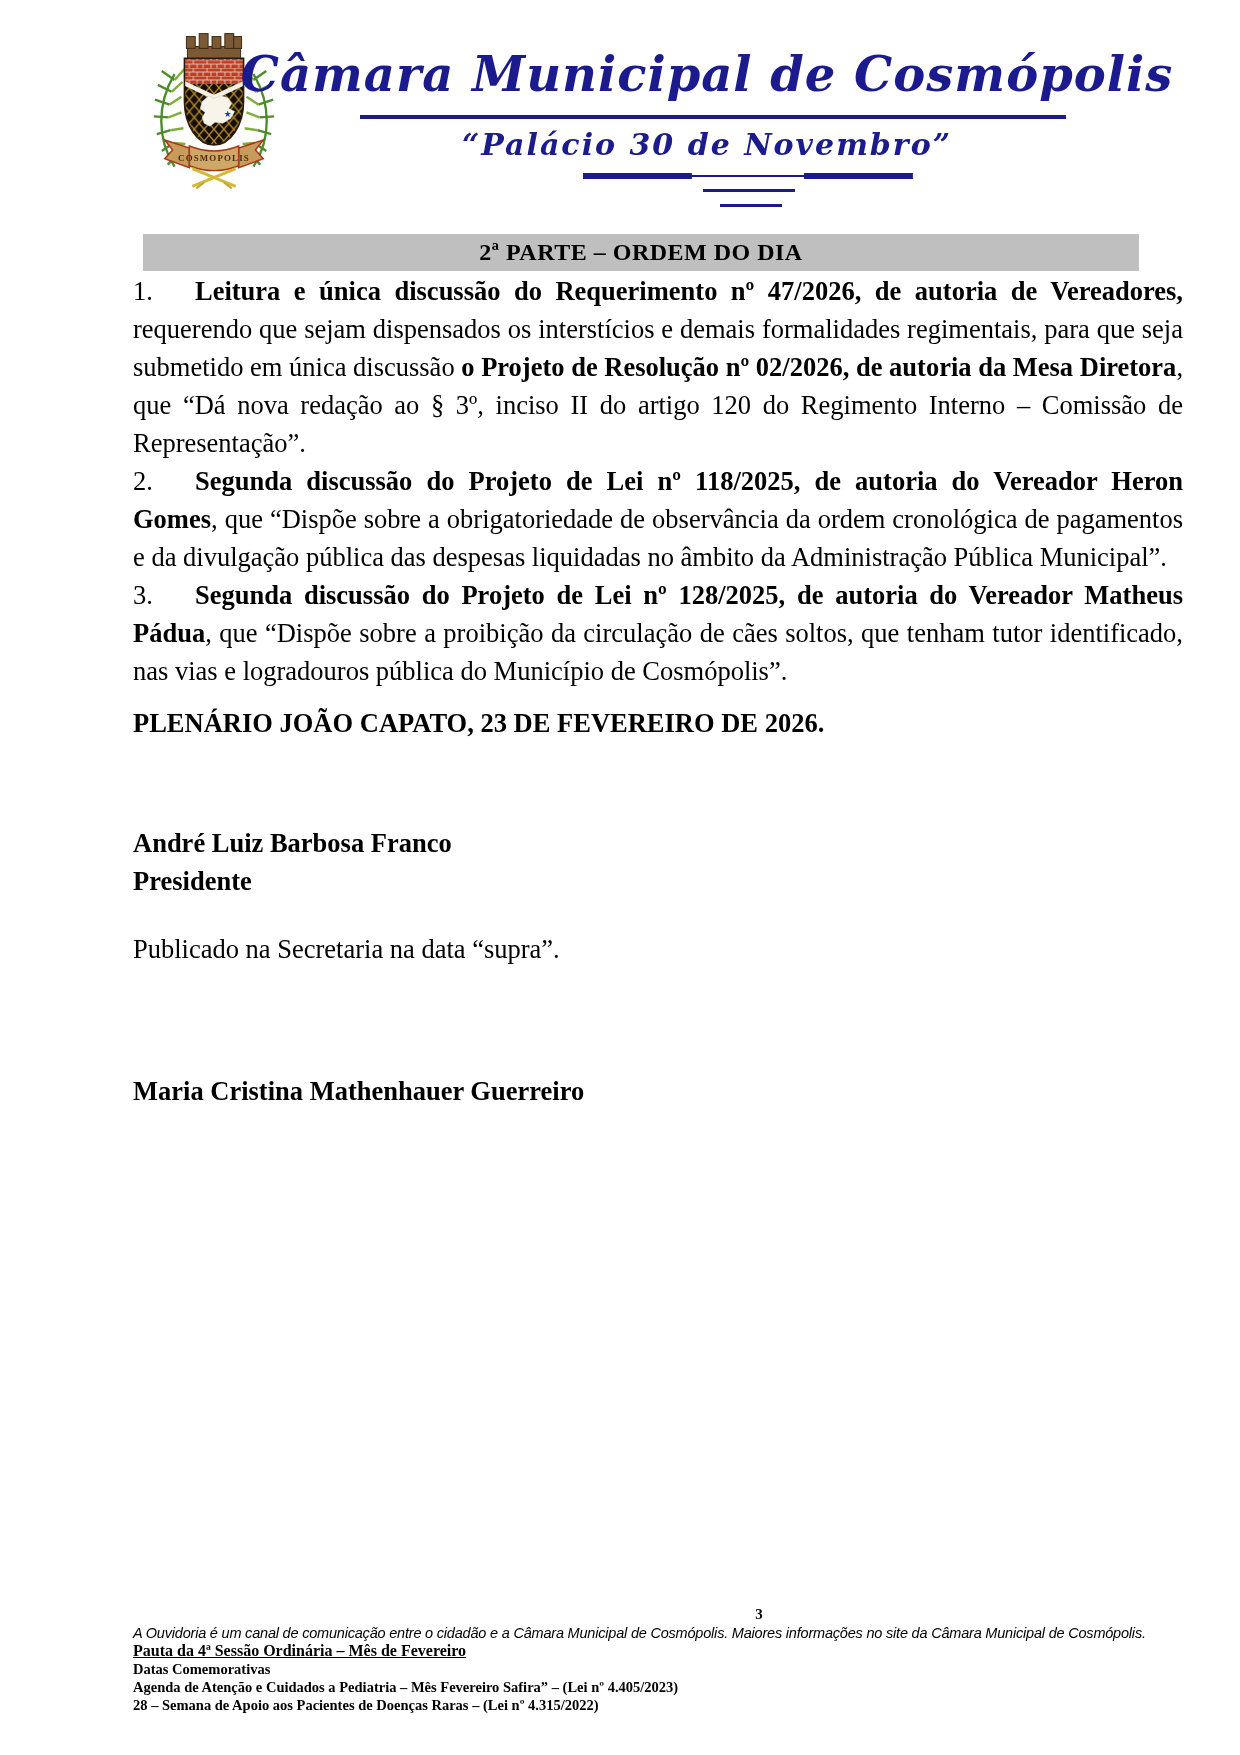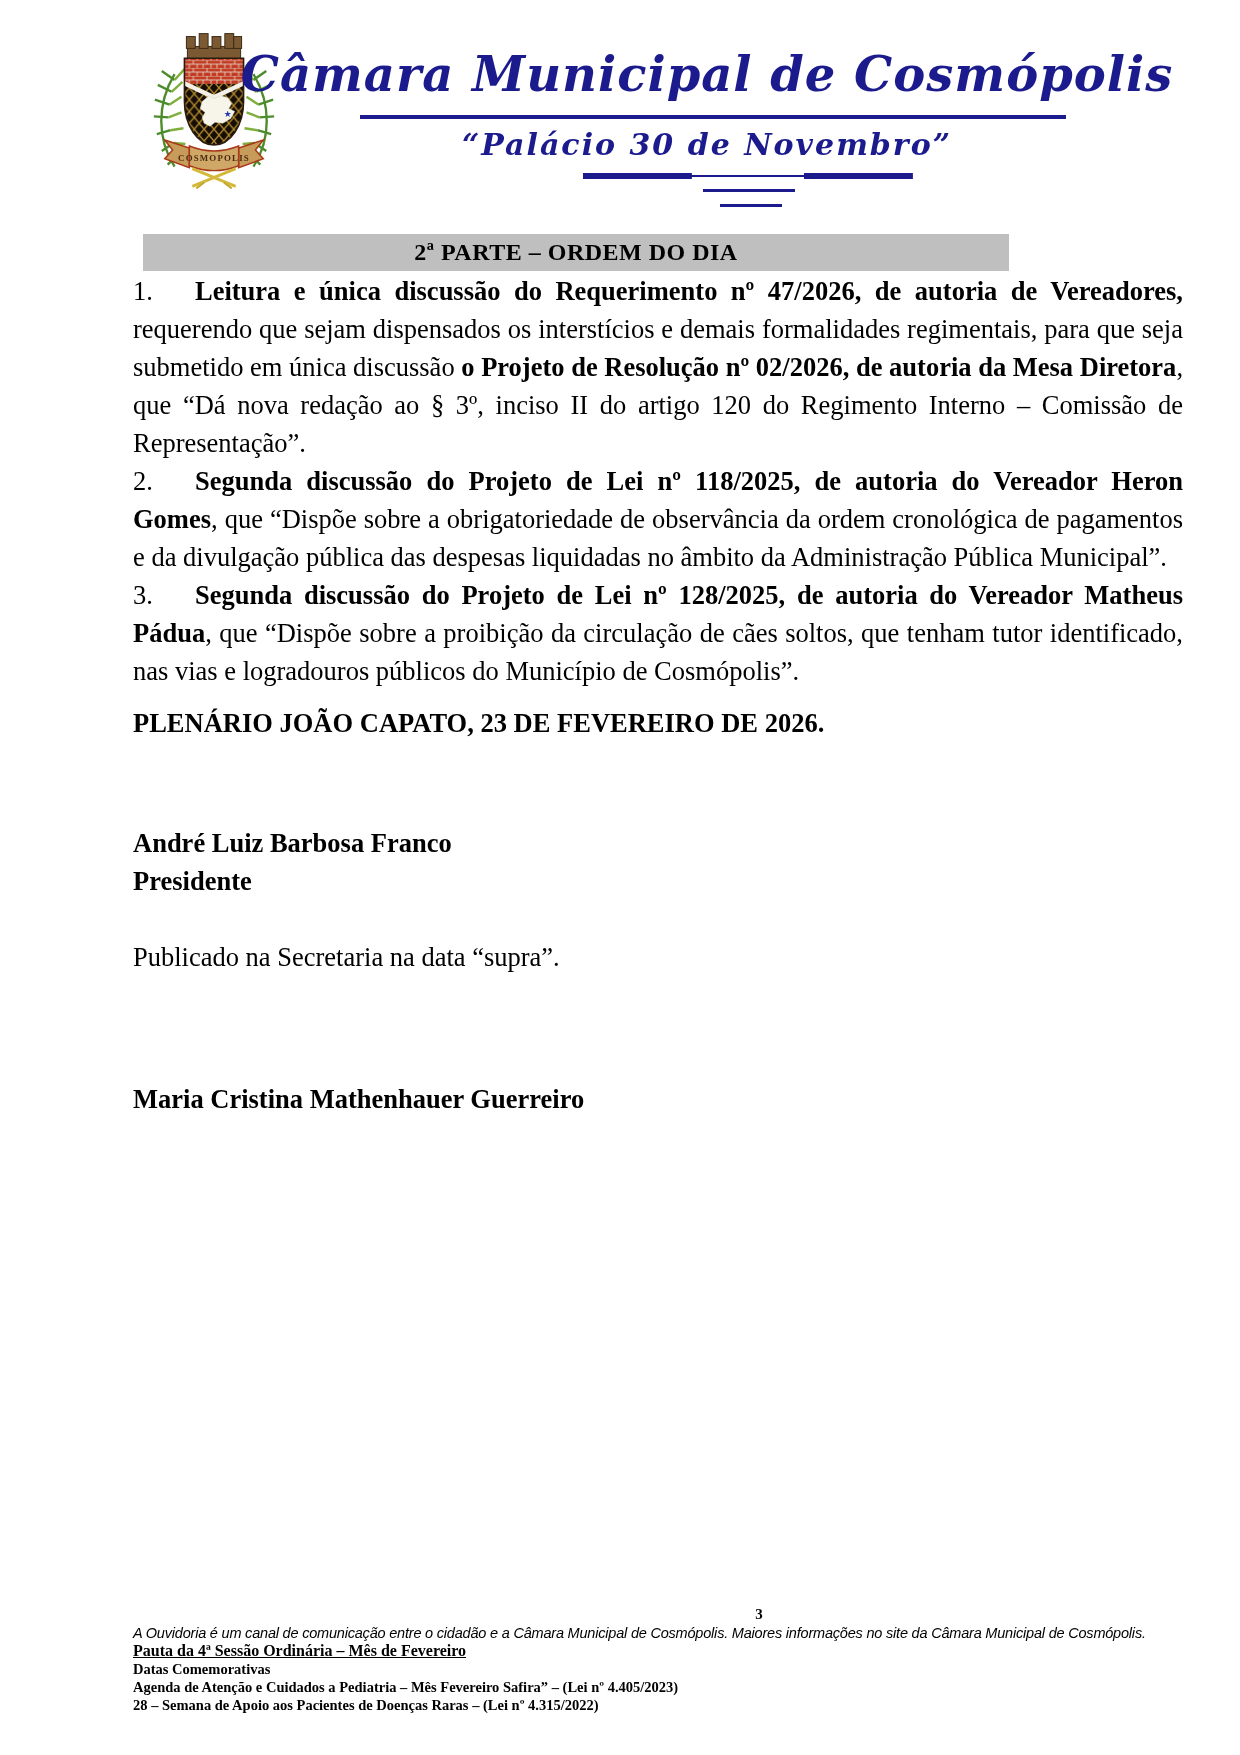--- a/index.html
+++ b/index.html
@@ -46,21 +46,21 @@
     background:
       linear-gradient(var(--navy),var(--navy)) left center/33% 6px no-repeat,
       linear-gradient(var(--navy),var(--navy)) center center/36% 2px no-repeat,
       linear-gradient(var(--navy),var(--navy)) right center/33% 6px no-repeat;
   }
   .rule-b{position:absolute; left:570px; top:161px; width:92px; height:3px; background:var(--navy);}
   .rule-c{position:absolute; left:587px; top:176px; width:62px; height:3px; background:var(--navy);}
 
   
   .banner{
-    position:absolute; left:143px; top:234px; width:866px; height:37px;
+    position:absolute; left:143px; top:234px; width:996px; height:37px;
     background:var(--banner-gray);
     text-align:center;
     font-weight:bold; font-size:24px; line-height:37px;
     letter-spacing:0.5px;
   }
 
   
   .content{position:absolute; left:133px; top:272px; width:1050px;}
   .agenda-item{
     text-align:justify;
@@ -70,21 +70,21 @@
   .b{font-weight:bold;}
   .plenary{
     margin-top:14px;
     font-weight:bold; font-size:26.5px; line-height:38px;
   }
   .sig-block{
     text-align:left; font-weight:bold;
     font-size:26.5px; line-height:38px;
   }
   .sig-president{margin-top:82px;}
-  .published{margin-top:38px; font-size:26.5px; line-height:38px;}
+  .published{margin-top:30px; font-size:26.5px; line-height:38px;}
   .sig-supervisor{margin-top:104px;}
 
   
   .page-num{
     position:absolute; left:748px; top:1605px; width:22px;
     text-align:center; font-weight:bold; font-size:15px; line-height:18px;
   }
   .footer{
     position:absolute; left:133px; top:1624px; width:1050px;
     text-align:left; line-height:18px;
@@ -170,21 +170,21 @@
     <div class="rule-c"></div>
   </header>
 
   <div class="banner">2ª PARTE – ORDEM DO DIA</div>
 
   <main class="content">
 
     <div>
         <p class="agenda-item"><span class="item-num">1.</span><span class="b">Leitura e única discussão do Requerimento nº 47/2026, de autoria de Vereadores,</span><span> requerendo que sejam dispensados os interstícios e demais formalidades regimentais, para que seja submetido em única discussão </span><span class="b">o Projeto de Resolução nº 02/2026, de autoria da Mesa Diretora</span><span>, que “Dá nova redação ao § 3º, inciso II do artigo 120 do Regimento Interno – Comissão de Representação”.</span></p>
         <p class="agenda-item"><span class="item-num">2.</span><span class="b">Segunda discussão do Projeto de Lei nº 118/2025, de autoria do Vereador Heron Gomes</span><span>, que “Dispõe sobre a obrigatoriedade de observância da ordem cronológica de pagamentos e da divulgação pública das despesas liquidadas no âmbito da Administração Pública Municipal”.</span></p>
-        <p class="agenda-item"><span class="item-num">3.</span><span class="b">Segunda discussão do Projeto de Lei nº 128/2025, de autoria do Vereador Matheus Pádua</span><span>, que “Dispõe sobre a proibição da circulação de cães soltos, que tenham tutor identificado, nas vias e logradouros públicos do Município de Cosmópolis”.</span></p>
+        <p class="agenda-item"><span class="item-num">3.</span><span class="b">Segunda discussão do Projeto de Lei nº 128/2025, de autoria do Vereador Matheus Pádua</span><span>, que “Dispõe sobre a proibição da circulação de cães soltos, que tenham tutor identificado, nas vias e logradouros pública do Município de Cosmópolis”.</span></p>
       </div>
 
     <p class="plenary">PLENÁRIO JOÃO CAPATO, 23 DE FEVEREIRO DE 2026.</p>
 
     <div class="sig-block sig-president">
       <div>André Luiz Barbosa Franco</div>
       <div>Presidente</div>
     </div>
 
     <p class="published">Publicado na Secretaria na data “supra”.</p>

